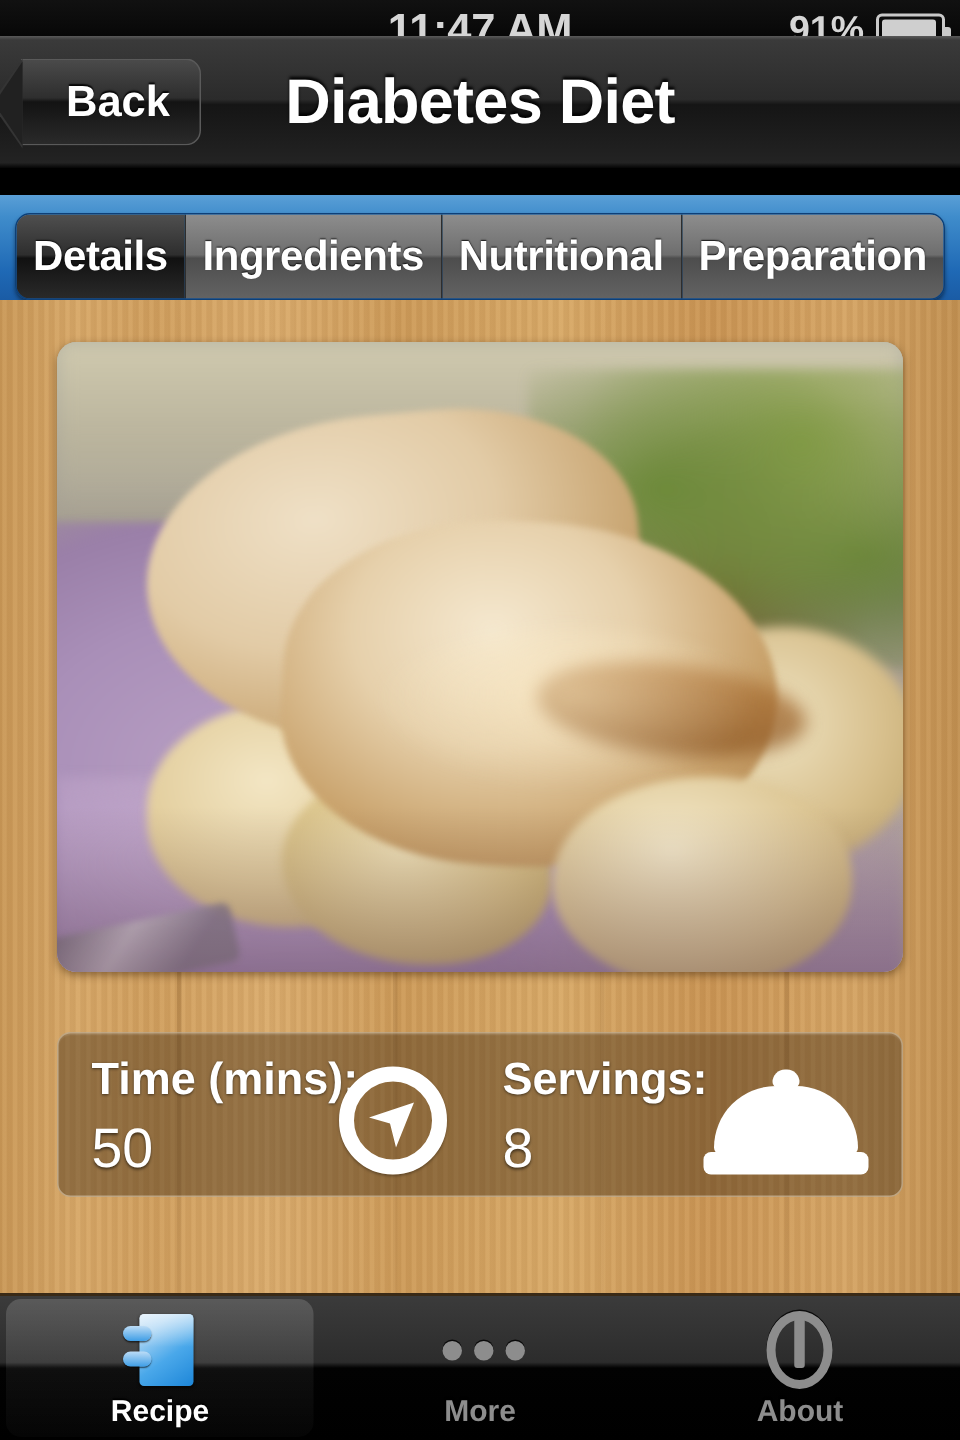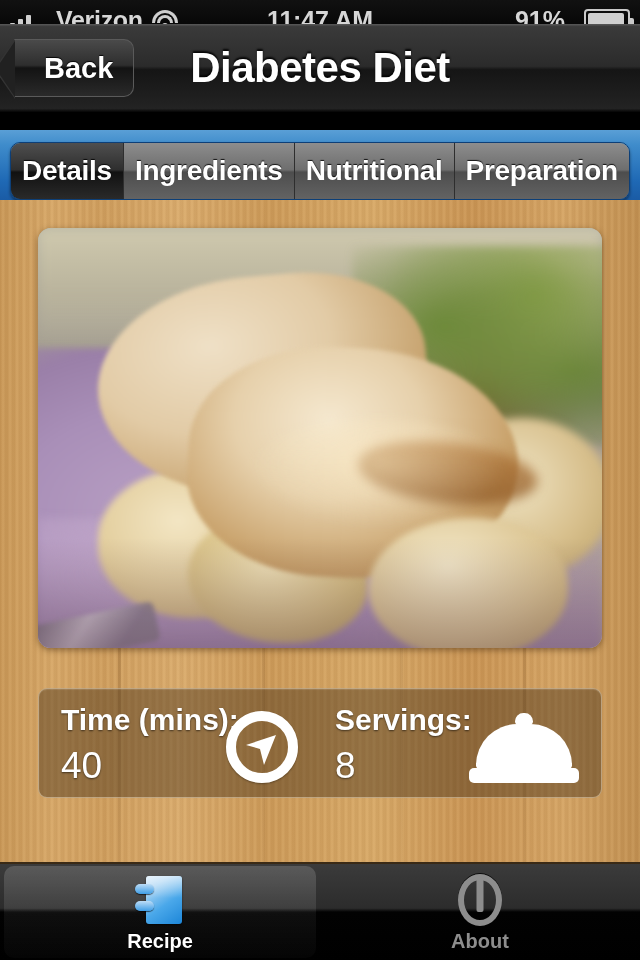--- a/index.html
+++ b/index.html
@@ -29,24 +29,24 @@
   .wifi { position:relative; width:26px; height:20px; }
   .wifi span {
     position:absolute; left:50%; transform:translateX(-50%);
     border:3px solid #cfcfcf; border-bottom:none; border-radius:50% 50% 0 0 / 100% 100% 0 0;
   }
   .wifi span.w1 { width:26px; height:13px; bottom:7px; }
   .wifi span.w2 { width:16px; height:8px;  bottom:7px; }
   .wifi span.w3 { width:6px; height:6px; bottom:1px; border-radius:50%; border:none; background:#cfcfcf; }
   .sb-time {
     position:absolute; left:0; right:0; text-align:center;
-    font-size:25px; font-weight:bold; color:#d6d6d6; letter-spacing:-0.2px;
+    font-size:29px; font-weight:bold; color:#d6d6d6; letter-spacing:-0.2px;
   }
   .sb-right {
-    position:absolute; right:10px; display:flex; align-items:center; gap:19px;margin-left:40px;
+    position:absolute; right:10px; display:flex; align-items:center; gap:8px;margin-left:40px;
   }
   .battpct { font-size:25px; font-weight:bold; color:#d6d6d6; }
   .batt { position:relative; width:46px; height:23px; border:2px solid #c9c9c9; border-radius:4px; }
   .batt::after {
     content:""; position:absolute; right:-6px; top:7px; width:4px; height:9px;
     background:#c9c9c9; border-radius:0 2px 2px 0;
   }
   .batt i {
     position:absolute; left:2px; top:2px; bottom:2px; width:36px;
     background:#cfcfcf; border-radius:2px; display:block;
@@ -354,35 +354,20 @@
     position:absolute; left:50%; transform:translateX(-50%); top:6px;
     width:7px; height:34px; background:#8d8d8d; border-radius:2px;
   }
 </style>
 </head>
 <body>
 
 <div class="phone">
 
   <div class="statusbar">
-    <div class="sb-left">
-      <span class="bars">
-        <i></i>
-          <i></i>
-          <i></i>
-          <i></i>
-          <i></i>
-      </span>
-      <span class="carrier">Verizon</span>
-      <span class="wifi">
-        <span class="w1"></span>
-          <span class="w2"></span>
-          <span class="w3"></span>
-      </span>
-    </div>
     <div class="sb-time">11:47 AM</div>
     <div class="sb-right">
       <span class="battpct">91%</span>
       <span class="batt">
           <i></i>
         </span>
     </div>
   </div>
 
   <div class="navbar">
@@ -422,21 +407,21 @@
       <div class="ph-layer ph-sear2"></div>
       <div class="ph-layer ph-pot3"></div>
       <div class="ph-layer ph-glaze"></div>
       <div class="ph-layer ph-fork"></div>
       <div class="ph-layer ph-shadow"></div>
     </div>
 
     <div class="infopanel">
       <div class="ip-cell cell-time">
         <div class="ip-label">Time (mins):</div>
-        <div class="ip-value">40</div>
+        <div class="ip-value">50</div>
       </div>
 
       <div class="icon-time">
         <div class="ring"></div>
         <svg width="72" height="72" viewBox="0 0 72 72" aria-hidden="true">
           <path d="M20 34 L50 24 L38 54 L34 38 Z" fill="#ffffff"></path>
         </svg>
       </div>
 
       <div class="ip-cell cell-serv">
@@ -455,20 +440,30 @@
   <div class="tabbar">
     <div class="tab selected">
       <div class="tab-icon">
         <div class="nb-body"></div>
         <div class="nb-ring r1"></div>
         <div class="nb-ring r2"></div>
       </div>
       <div class="tab-label">Recipe</div>
     </div>
 
+    <div class="tab">
+      <div class="tab-icon">
+        <div class="dots">
+            <i></i>
+            <i></i>
+            <i></i>
+          </div>
+      </div>
+      <div class="tab-label">More</div>
+    </div>
 
     <div class="tab">
       <div class="tab-icon">
         <div class="about-ring"></div>
         <div class="about-bar"></div>
       </div>
       <div class="tab-label">About</div>
     </div>
   </div>
 

